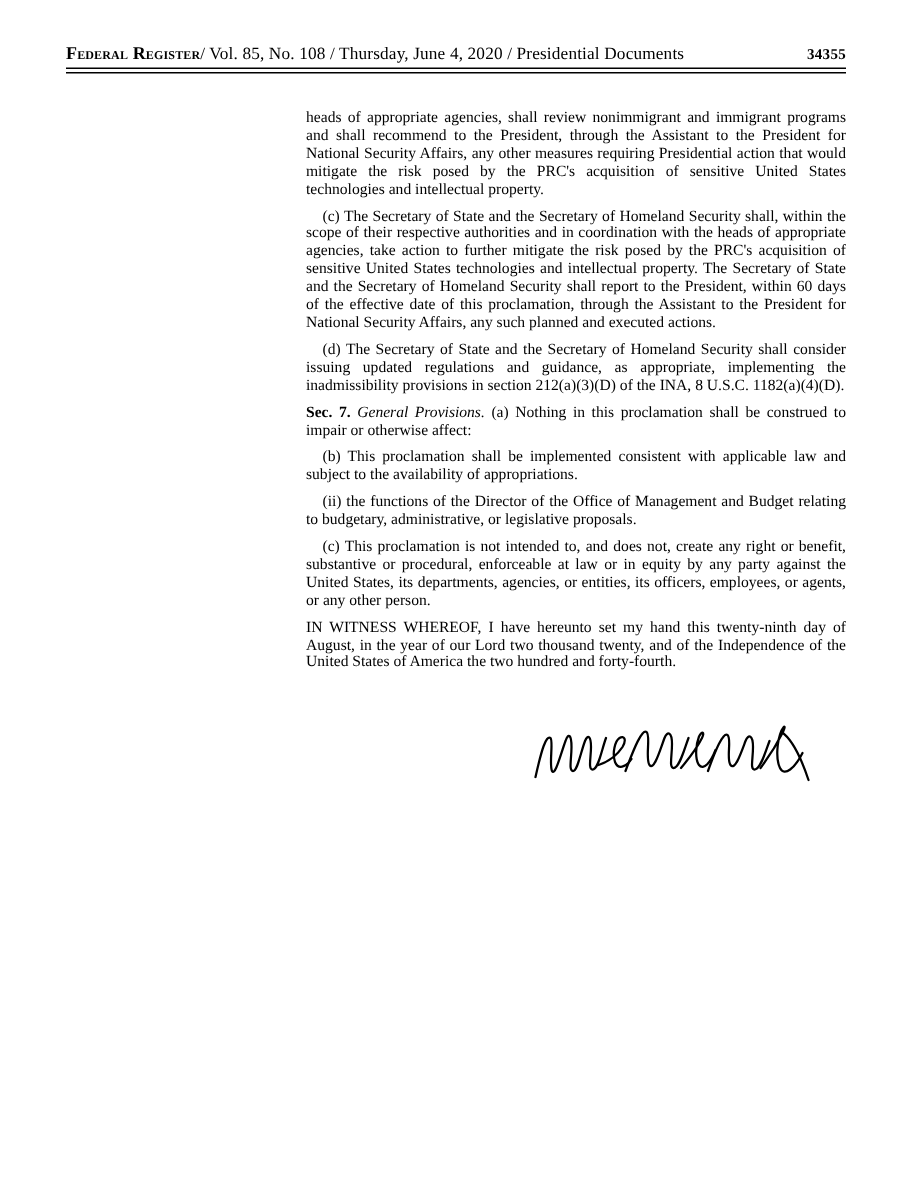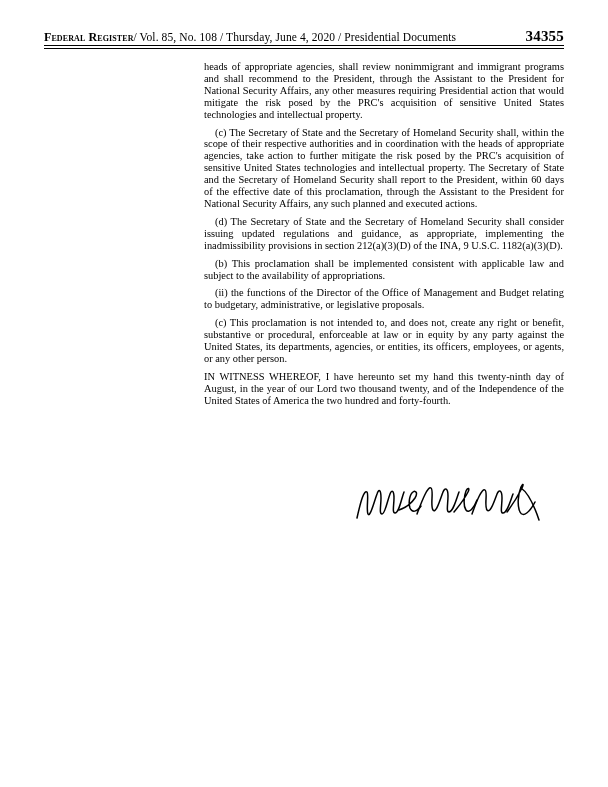--- a/index.html
+++ b/index.html
@@ -35,21 +35,21 @@
     white-space: nowrap;
     letter-spacing: 0.1px;
   }
   .header-center .fr {
     font-weight: bold;
     font-variant: small-caps;
     font-size: 12px;
   }
   .header-page {
     font-weight: bold;
-    font-size: 15px;
+    font-size: 10px;
     letter-spacing: 0.2px;
   }
   .rule-double {
     position: absolute;
     left: 44px;
     top: 45px;
     width: 520px;
     border-top: 1.6px solid #000;
     border-bottom: 0.8px solid #000;
     height: 2.2px;
@@ -60,21 +60,21 @@
     left: 204px;
     top: 57px;
     width: 360px;
     font-size: 10.4px;
     line-height: 11.9px;
     text-align: justify;
     text-justify: inter-word;
     hyphens: manual;
   }
   .column p {
-    margin: 4px 0 0 0;
+    margin: 16px 0 0 0;
   }
   .p-indent {
     text-indent: 11px;
   }
   .p-gap {
     margin-top: 6px !important;
   }
   .sec-head {
     font-weight: bold;
   }
@@ -120,23 +120,28 @@
 
     <p>
       <span>heads of appropriate agencies, shall review nonimmigrant and immigrant programs and shall recommend to the President, through the Assistant to the President for National Security Affairs, any other measures requiring Presidential action that would mitigate the risk posed by the PRC's acquisition of sensitive United States technologies and intellectual property.</span>
     </p>
 
     <p class="p-indent p-gap">
       <span>(c) The Secretary of State and the Secretary of Homeland Security shall, within the scope of their respective authorities and in coordination with the heads of appropriate agencies, take action to further mitigate the risk posed by the PRC's acquisition of sensitive United States technologies and intellectual property. The Secretary of State and the Secretary of Homeland Security shall report to the President, within 60 days of the effective date of this proclamation, through the Assistant to the President for National Security Affairs, any such planned and executed actions.</span>
     </p>
 
     <p class="p-indent p-gap">
-      <span>(d) The Secretary of State and the Secretary of Homeland Security shall consider issuing updated regulations and guidance, as appropriate, implementing the inadmissibility provisions in section 212(a)(3)(D) of the INA, 9 U.S.C. 1182(a)(3)(D).</span>
+      <span>(d) The Secretary of State and the Secretary of Homeland Security shall consider issuing updated regulations and guidance, as appropriate, implementing the inadmissibility provisions in section 212(a)(3)(D) of the INA, 8 U.S.C. 1182(a)(4)(D).</span>
     </p>
 
+    <p class="p-gap">
+      <span class="sec-head">Sec. 7.</span>
+      <span class="ital">General Provisions.</span>
+      <span>(a) Nothing in this proclamation shall be construed to impair or otherwise affect:</span>
+    </p>
 
 
     <p class="p-indent p-gap">
       <span>(b) This proclamation shall be implemented consistent with applicable law and subject to the availability of appropriations.</span>
     </p>
 
     <p class="p-indent p-gap">
       <span>(ii) the functions of the Director of the Office of Management and Budget relating to budgetary, administrative, or legislative proposals.</span>
     </p>
 

